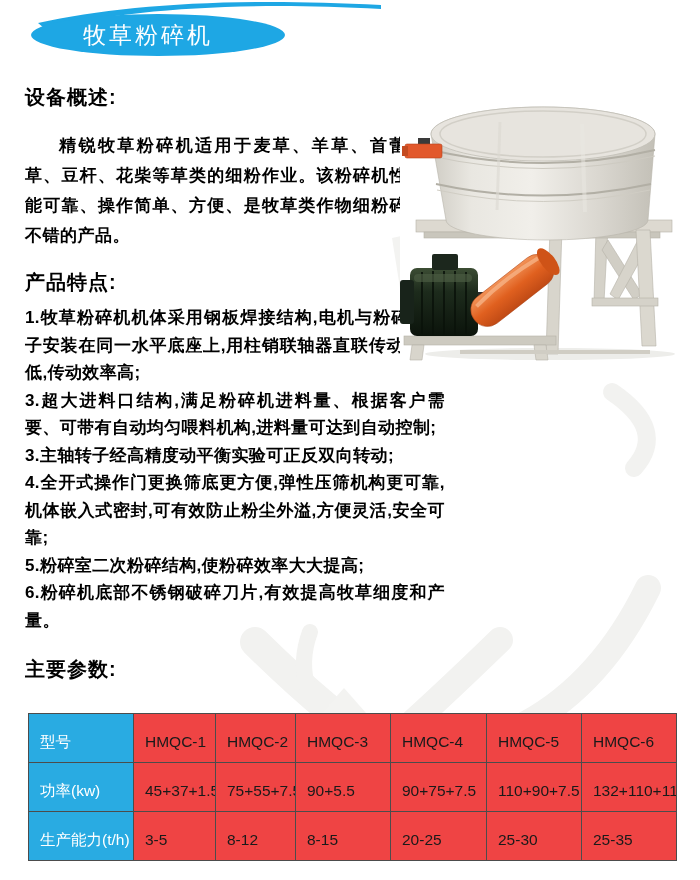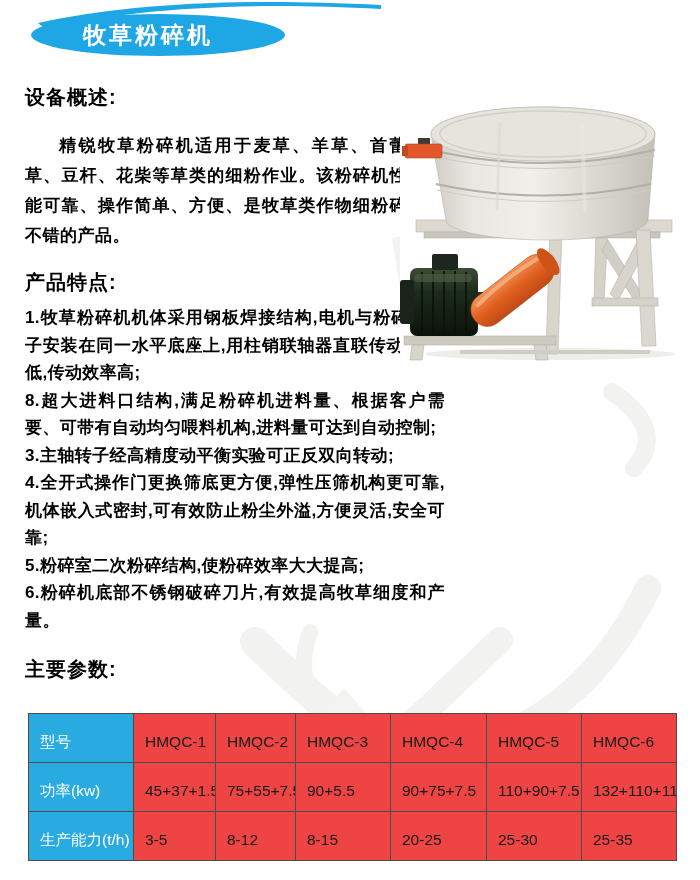--- a/index.html
+++ b/index.html
@@ -17,21 +17,21 @@
   
   .watermark{position:absolute;inset:0;z-index:0;pointer-events:none;}
   
   .swoosh{position:absolute;left:0;top:0;width:420px;height:36px;z-index:2;}
   .ribbon{
     position:absolute;left:31px;top:14px;width:254px;height:42px;z-index:3;
     background:var(--accent-blue);border-radius:50%;
     display:flex;align-items:center;justify-content:center;
   }
   .ribbon-title{
-    color:#fff;font-size:23px;font-weight:bold;letter-spacing:3px;
+    color:#fff;font-size:23px;font-weight:normal;letter-spacing:3px;
     transform:translateX(-10px);white-space:nowrap;
   }
   
   .content{position:relative;z-index:1;}
   h2{font-size:20px;font-weight:bold;margin:0;letter-spacing:1px;color:#000;}
   #overview-heading{padding-top:84px;}
   .overview-text{
     width:382px;margin:20px 0 0 0;font-size:17px;font-weight:bold;
     line-height:30px;text-align:justify;text-indent:2em;letter-spacing:.5px;
   }
@@ -166,21 +166,21 @@
   </g>
 </svg>
 
 <div class="content">
   <h2 id="overview-heading">设备概述:</h2>
   <p class="overview-text">精锐牧草粉碎机适用于麦草、羊草、首蕾草、豆杆、花柴等草类的细粉作业。该粉碎机性能可靠、操作简单、方便、是牧草类作物细粉碎不错的产品。</p>
 
   <h2 id="features-heading">产品特点:</h2>
   <div class="features-list">
     <p>1.牧草粉碎机机体采用钢板焊接结构,电机与粉碎机转子安装在同一水平底座上,用柱销联轴器直联传动,噪音低,传动效率高;</p>
-    <p>8.超大进料口结构,满足粉碎机进料量、根据客户需要、可带有自动均匀喂料机构,进料量可达到自动控制;</p>
+    <p>3.超大进料口结构,满足粉碎机进料量、根据客户需要、可带有自动均匀喂料机构,进料量可达到自动控制;</p>
     <p>3.主轴转子经高精度动平衡实验可正反双向转动;</p>
     <p>4.全开式操作门更换筛底更方便,弹性压筛机构更可靠,机体嵌入式密封,可有效防止粉尘外溢,方便灵活,安全可靠;</p>
     <p>5.粉碎室二次粉碎结构,使粉碎效率大大提高;</p>
     <p>6.粉碎机底部不锈钢破碎刀片,有效提高牧草细度和产量。</p>
   </div>
 
   <h2 id="params-heading">主要参数:</h2>
 
   <table class="params">
     <colgroup>

